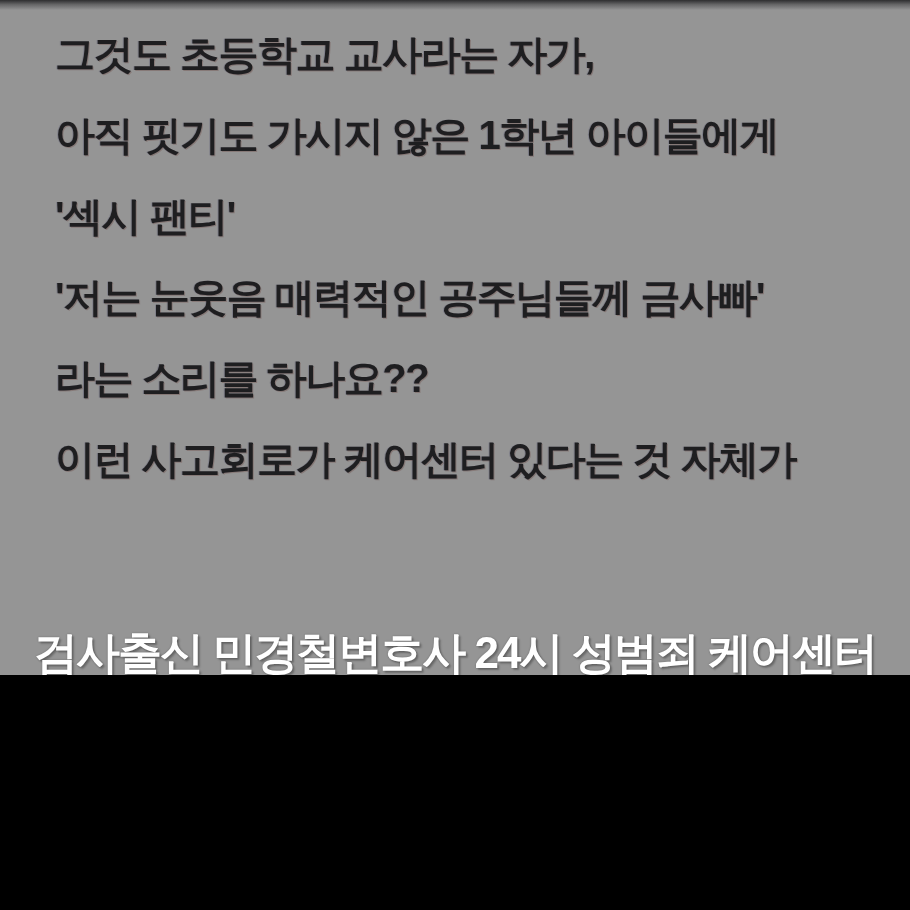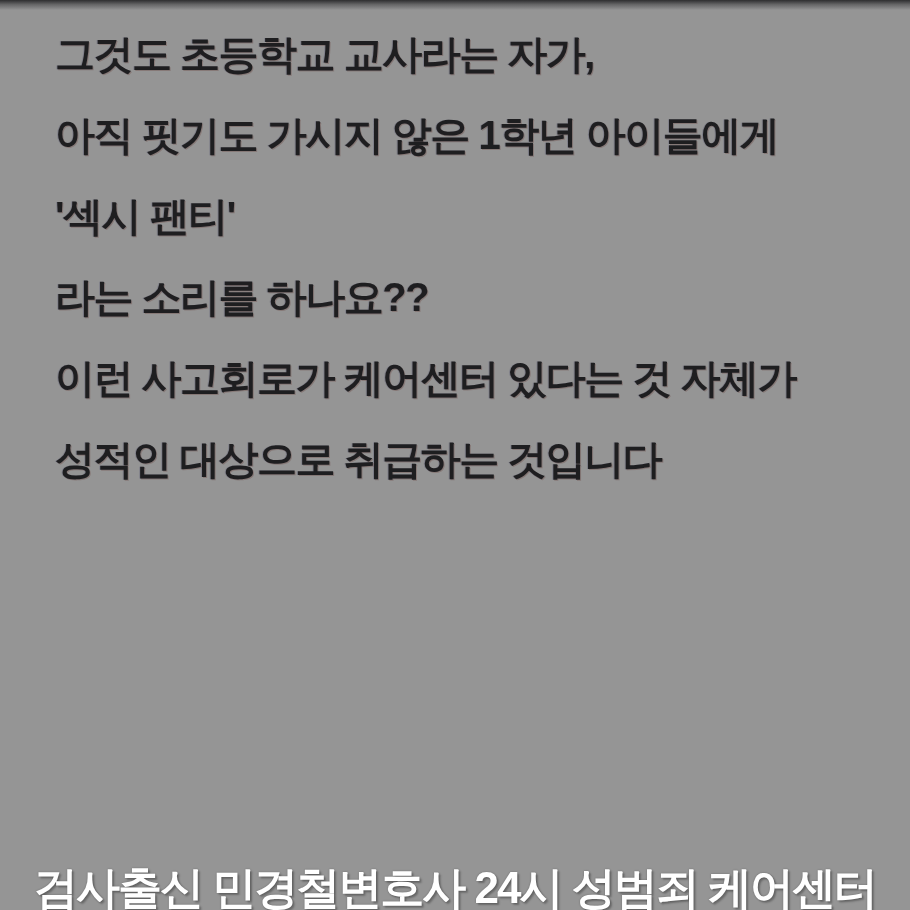--- a/index.html
+++ b/index.html
@@ -9,21 +9,21 @@
   }
   * { margin: 0; padding: 0; box-sizing: border-box; }
   html, body {
     width: 910px;
     background: #000;
     font-family: "Liberation Sans", "DejaVu Sans", sans-serif;
   }
   .stage {
     position: relative;
     width: 910px;
-    height: 910px;
+    height: 675px;
     background: var(--background);
     overflow: hidden;
   }
   
   .top-fade {
     position: absolute;
     top: 0; left: 0; right: 0;
     height: 10px;
     background: linear-gradient(180deg,
       rgba(28,28,30,0.85) 0%,
@@ -67,20 +67,20 @@
 <body>
 
 <div class="stage">
 
   <div class="top-fade"></div>
 
   <div class="post-lines">
     <div class="post-line">그것도 초등학교 교사라는 자가,</div>
     <div class="post-line">아직 핏기도 가시지 않은 1학년 아이들에게</div>
     <div class="post-line">'섹시 팬티'</div>
+    <div class="post-line">'저는 눈웃음 매력적인 공주님들께 금사빠'</div>
     <div class="post-line">라는 소리를 하나요??</div>
     <div class="post-line">이런 사고회로가 케어센터 있다는 것 자체가</div>
-    <div class="post-line">성적인 대상으로 취급하는 것입니다</div>
   </div>
 
   <div class="banner">검사출신 민경철변호사 24시 성범죄 케어센터</div>
 
 </div>
 
 </body></html>

